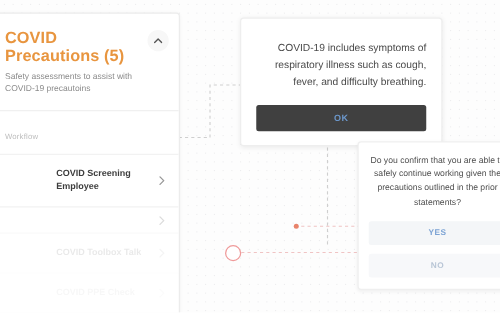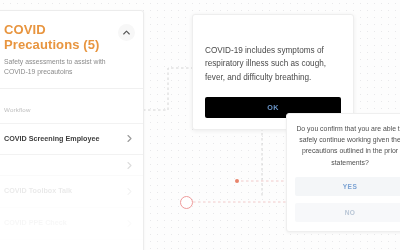--- a/index.html
+++ b/index.html
@@ -101,20 +101,21 @@
     min-height: 13px;
     box-sizing: border-box;
     display: flex;
     align-items: center;
   }
   .wf-label {
     font-size: 7.2px;
     line-height: 1.5;
     color: #3d3d3d;
     font-weight: bold;
+    margin-left: 41px;
   }
   .wf-chev {
     position: absolute;
     right: 9px;
     top: 50%;
     transform: translateY(-50%);
     width: 9px;
     height: 9px;
     display: flex;
     align-items: center;
@@ -137,25 +138,25 @@
     border: 1px solid #eeeeee;
     border-radius: 3px;
     box-shadow: 0 1px 4px rgba(0,0,0,0.07);
     padding: 13px 12px 11px 12px;
     box-sizing: border-box;
   }
   #modal-text {
     font-size: 8.2px;
     line-height: 1.62;
     color: #4a4a4a;
-    text-align: left;
-    margin: 16px 0 12px 0;
+    text-align: right;
+    margin: 4px 0 12px 0;
   }
   #ok-button {
-    background: #000000;
+    background: #404040;
     border: none;
     border-radius: 2px;
     width: 100%;
     height: 21px;
     color: #6b96c9;
     font-size: 7.2px;
     font-weight: bold;
     letter-spacing: 0.4px;
     font-family: "Liberation Sans", sans-serif;
     cursor: pointer;

